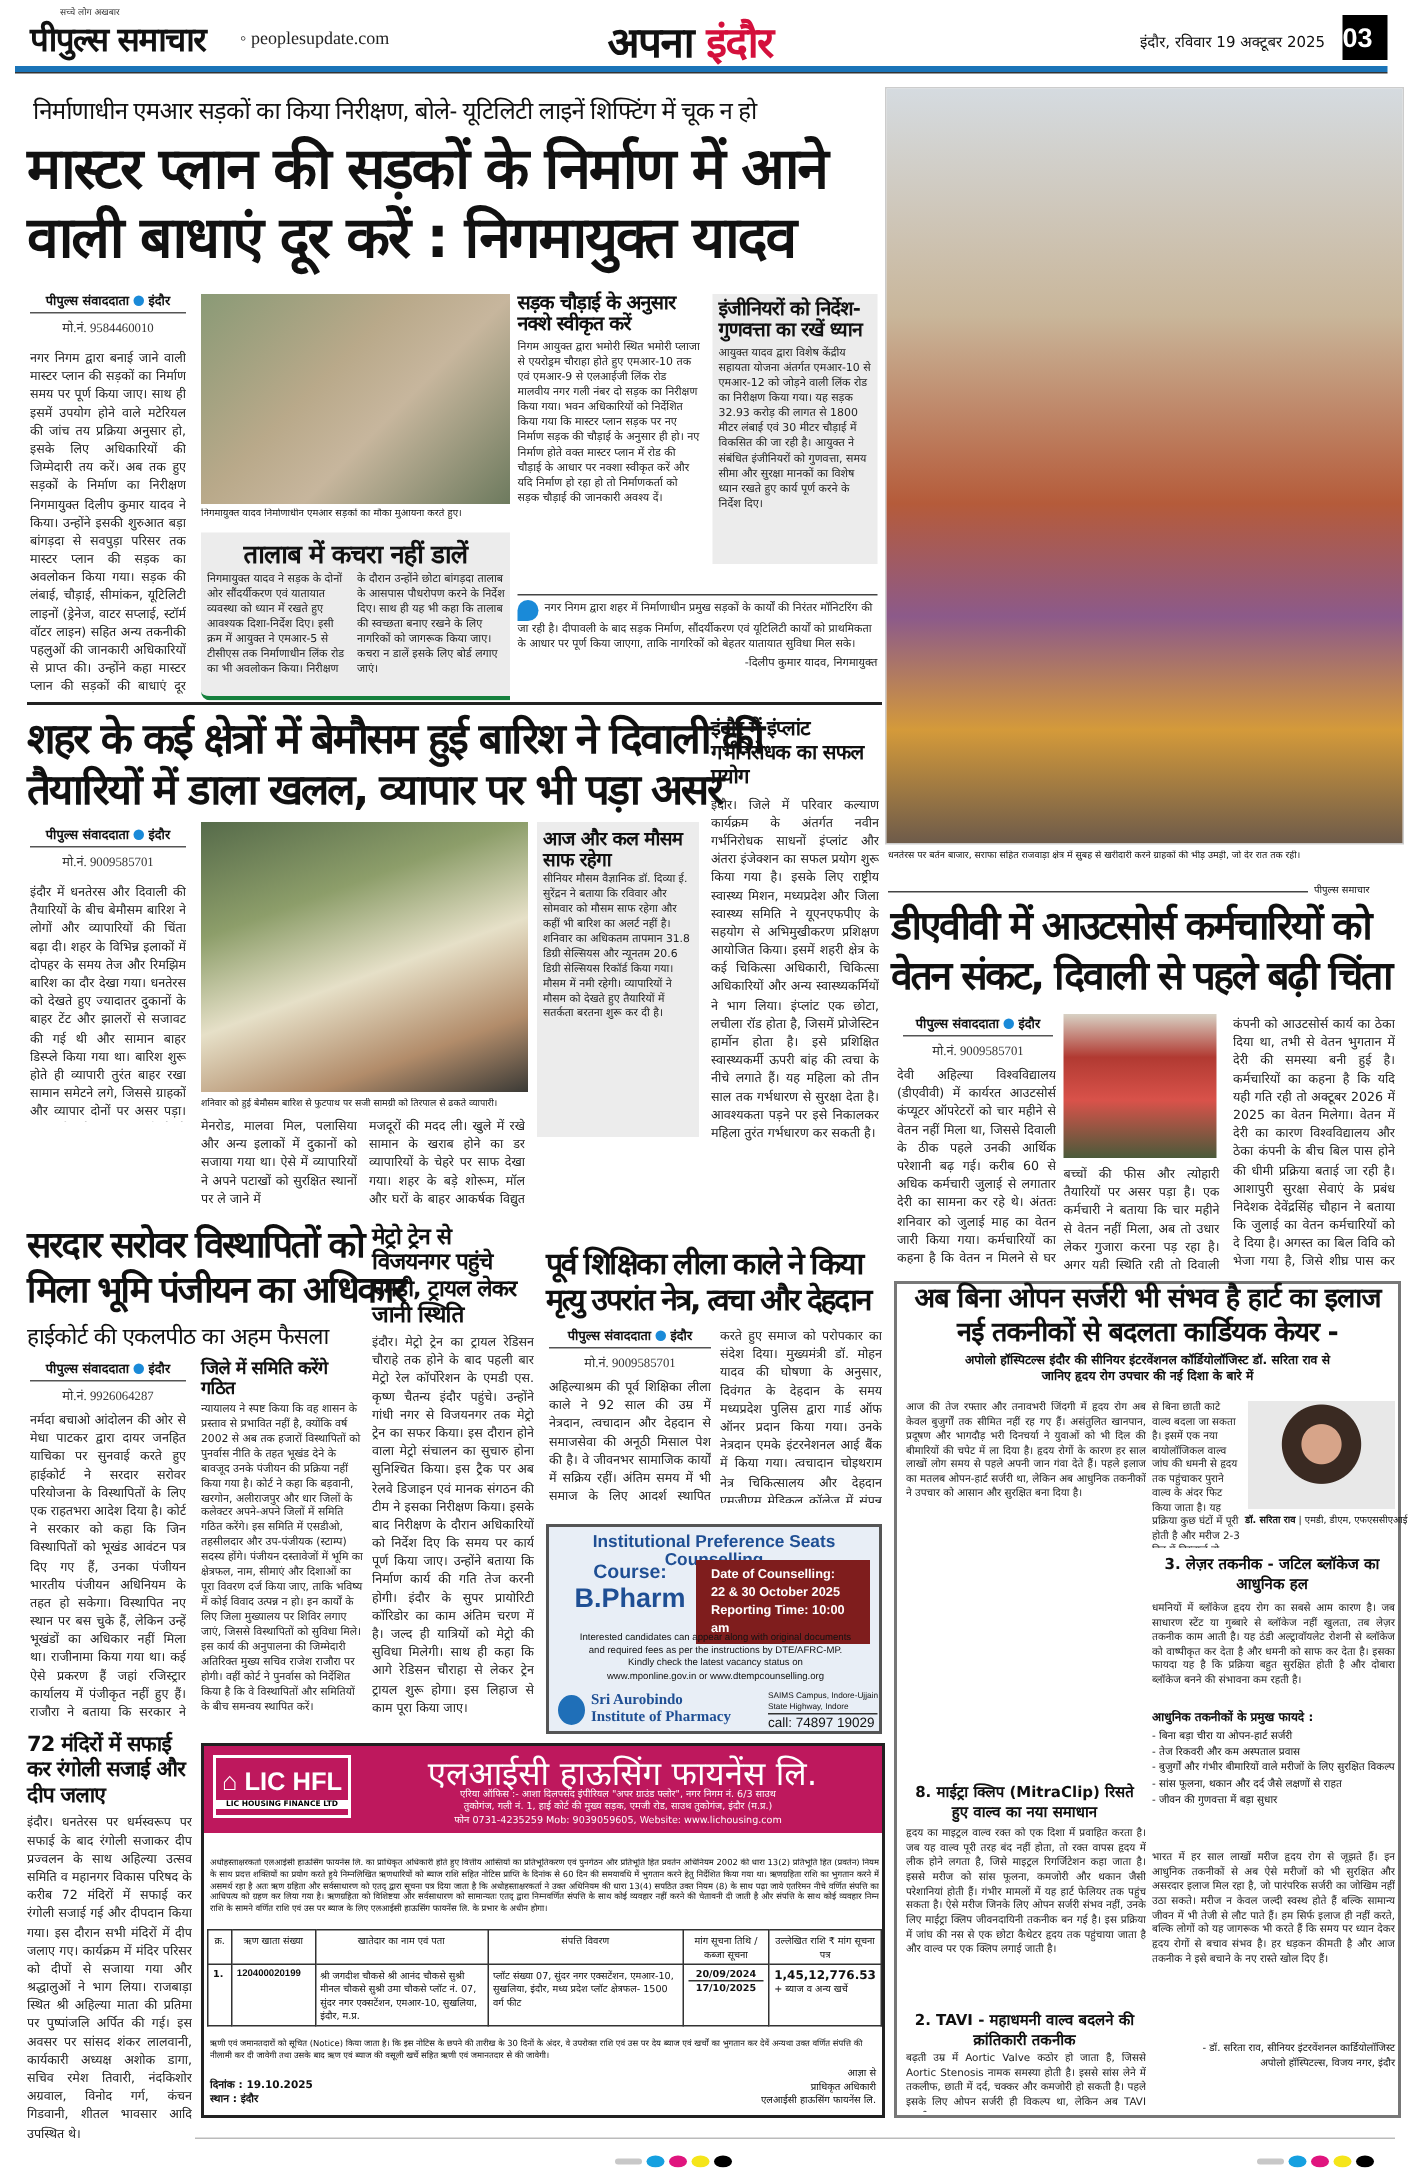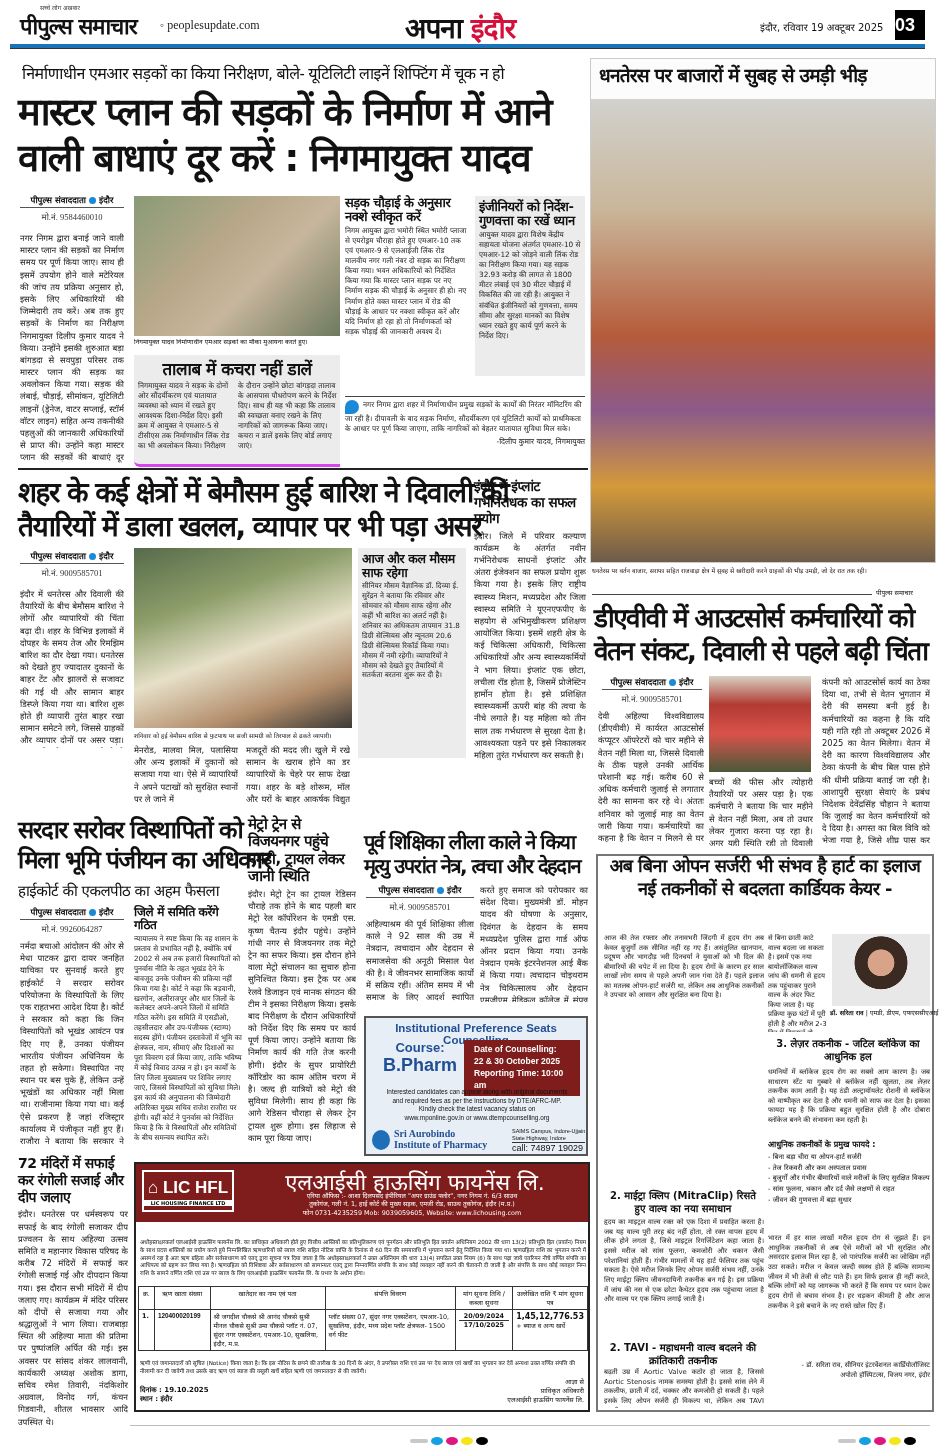--- a/index.html
+++ b/index.html
@@ -34,21 +34,21 @@
 .grayboxed{background:#ececec}
 .box-heading{font-weight:bold;font-size:17px;text-align:center;letter-spacing:-0.5px}
 .quote-ic{width:14px;height:14px;border-radius:50% 50% 50% 0;background:#1a8ad8;display:inline-block;vertical-align:top;margin-right:4px}
 .hr{height:1px;background:#444}
 .ad-box{border:2px solid #555;background:#e8eef6}
 .ad-title{color:#1f4f94;font-weight:bold;font-size:14px;text-align:center;font-family:"Liberation Sans",sans-serif}
 .ad-course{color:#1f4f94;font-weight:bold;font-family:"Liberation Sans",sans-serif}
 .ad-date{background:#7f1d1d;color:#fff;font-family:"Liberation Sans",sans-serif;font-weight:bold;font-size:10.5px;line-height:1.4;padding:4px 10px}
 .ad-note{font-size:7.5px;text-align:center;font-family:"Liberation Sans",sans-serif;line-height:1.35;color:#111}
 .lic{border:2px solid #222}
-.lic-head{background:#7f1d1d;color:#fff}
+.lic-head{background:#be185d;color:#fff}
 .tbl{border-collapse:collapse;width:100%;font-size:7.5px}
 .tbl td,.tbl th{border:1px solid #333;padding:2px 3px;vertical-align:top}
 .tbl th{font-weight:normal;text-align:center}
 .heart-box{border:2px solid #777;background:#fff}
 .subhd{font-weight:bold;font-size:12px;text-align:center;line-height:1.25}
 .reg{width:12px;height:8px;border-radius:50%;display:inline-block;margin-right:3px}
 </style>
 </head>
 <body>
 
@@ -68,21 +68,21 @@
 
 <div class="abs" style="left:20px;top:194px;width:104px;">
   <div class="byline"><span>पीपुल्स संवाददाता</span><span class="dot"></span><span>इंदौर</span></div>
   <div class="mob">मो.नं. 9584460010</div>
 </div>
 <div class="abs body" style="left:20px;top:232px;width:104px;height:232px;overflow:hidden;">नगर निगम द्वारा बनाई जाने वाली मास्टर प्लान की सड़कों का निर्माण समय पर पूर्ण किया जाए। साथ ही इसमें उपयोग होने वाले मटेरियल की जांच तय प्रक्रिया अनुसार हो, इसके लिए अधिकारियों की जिम्मेदारी तय करें। अब तक हुए सड़कों के निर्माण का निरीक्षण निगमायुक्त दिलीप कुमार यादव ने किया। उन्होंने इसकी शुरुआत बड़ा बांगड़दा से सवपुड़ा परिसर तक मास्टर प्लान की सड़क का अवलोकन किया गया। सड़क की लंबाई, चौड़ाई, सीमांकन, यूटिलिटी लाइनों (ड्रेनेज, वाटर सप्लाई, स्टॉर्म वॉटर लाइन) सहित अन्य तकनीकी पहलुओं की जानकारी अधिकारियों से प्राप्त की। उन्होंने कहा मास्टर प्लान की सड़कों की बाधाएं दूर करें।</div>
 
 <div class="abs photo" style="left:134px;top:196px;width:206px;height:140px;"></div>
 <div class="abs cap" style="left:134px;top:339px;width:206px;white-space:nowrap;overflow:hidden;font-size:6.5px;">निगमायुक्त यादव निर्माणाधीन एमआर सड़कों का मौका मुआयना करते हुए।</div>
 
-<div class="abs grayboxed" style="left:134px;top:355px;width:206px;height:112px;border-bottom:3px solid #d946ef;border-radius:0 0 0 6px;">
+<div class="abs grayboxed" style="left:134px;top:355px;width:206px;height:112px;border-bottom:3px solid #15803d;border-radius:0 0 0 6px;">
   <div class="box-heading" style="padding-top:2px;">तालाब में कचरा नहीं डालें</div>
   <div class="body" style="position:absolute;left:4px;top:26px;width:96px;font-size:7.3px;line-height:1.38;text-align:left;">निगमायुक्त यादव ने सड़क के दोनों ओर सौंदर्यीकरण एवं यातायात व्यवस्था को ध्यान में रखते हुए आवश्यक दिशा-निर्देश दिए। इसी क्रम में आयुक्त ने एमआर-5 से टीसीएस तक निर्माणाधीन लिंक रोड का भी अवलोकन किया। निरीक्षण</div>
   <div class="body" style="position:absolute;left:104px;top:26px;width:100px;font-size:7.3px;line-height:1.38;text-align:left;">के दौरान उन्होंने छोटा बांगड़दा तालाब के आसपास पौधरोपण करने के निर्देश दिए। साथ ही यह भी कहा कि तालाब की स्वच्छता बनाए रखने के लिए नागरिकों को जागरूक किया जाए। कचरा न डालें इसके लिए बोर्ड लगाए जाएं।</div>
 </div>
 
 <div class="abs" style="left:345px;top:196px;width:122px;">
   <div class="hl hl-s" style="font-size:13px;letter-spacing:-0.5px;">सड़क चौड़ाई के अनुसार नक्शे स्वीकृत करें</div>
   <div class="body" style="font-size:7.3px;line-height:1.38;text-align:left;margin-top:2px;height:148px;overflow:hidden;">निगम आयुक्त द्वारा भमोरी स्थित भमोरी प्लाजा से एयरोड्रम चौराहा होते हुए एमआर-10 तक एवं एमआर-9 से एलआईजी लिंक रोड मालवीय नगर गली नंबर दो सड़क का निरीक्षण किया गया। भवन अधिकारियों को निर्देशित किया गया कि मास्टर प्लान सड़क पर नए निर्माण सड़क की चौड़ाई के अनुसार ही हो। नए निर्माण होते वक्त मास्टर प्लान में रोड की चौड़ाई के आधार पर नक्शा स्वीकृत करें और यदि निर्माण हो रहा हो तो निर्माणकर्ता को सड़क चौड़ाई की जानकारी अवश्य दें।</div>
 </div>
 <div class="abs grayboxed" style="left:475px;top:196px;width:110px;height:180px;padding:4px;">
@@ -91,23 +91,20 @@
 </div>
 <div class="abs hr" style="left:345px;top:396px;width:240px;"></div>
 <div class="abs" style="left:345px;top:400px;width:240px;">
   <div class="body" style="font-size:7.3px;line-height:1.38;text-align:left;"><span class="quote-ic"></span><span>नगर निगम द्वारा शहर में निर्माणाधीन प्रमुख सड़कों के कार्यों की निरंतर मॉनिटरिंग की जा रही है। दीपावली के बाद सड़क निर्माण, सौंदर्यीकरण एवं यूटिलिटी कार्यों को प्राथमिकता के आधार पर पूर्ण किया जाएगा, ताकि नागरिकों को बेहतर यातायात सुविधा मिल सके।</span></div>
   <div class="body" style="font-size:7.5px;text-align:right;margin-top:3px;">-दिलीप कुमार यादव, निगमायुक्त</div>
 </div>
 <div class="abs hr" style="left:18px;top:468px;width:570px;height:2px;background:#222;"></div>
 
 <div class="abs" style="left:590px;top:58px;width:346px;height:505px;border:1px solid #ccc;">
   <div class="photo-crowd" style="position:absolute;inset:0;"></div>
-  <div style="position:absolute;left:0;top:0;right:0;height:40px;background:rgba(255,255,255,0.92);padding:6px 8px;">
-    <div class="hl" style="font-size:19px;letter-spacing:-0.8px;">धनतेरस पर बाजारों में सुबह से उमड़ी भीड़</div>
-  </div>
 </div>
 <div class="abs cap" style="left:592px;top:567px;width:345px;white-space:nowrap;overflow:hidden;font-size:6.2px;">धनतेरस पर बर्तन बाजार, सराफा सहित राजवाड़ा क्षेत्र में सुबह से खरीदारी करने ग्राहकों की भीड़ उमड़ी, जो देर रात तक रही।</div>
 <div class="abs hr" style="left:592px;top:594px;width:280px;"></div>
 <div class="abs cap" style="left:876px;top:590px;font-size:6.5px;">पीपुल्स समाचार</div>
 
 <div class="abs hl hl-l" style="left:18px;top:478px;width:450px;white-space:nowrap;font-size:28px;">शहर के कई क्षेत्रों में बेमौसम हुई बारिश ने दिवाली की</div>
 <div class="abs hl hl-l" style="left:18px;top:512px;width:450px;white-space:nowrap;font-size:28px;">तैयारियों में डाला खलल, व्यापार पर भी पड़ा असर</div>
 <div class="abs" style="left:20px;top:550px;width:104px;">
   <div class="byline"><span>पीपुल्स संवाददाता</span><span class="dot"></span><span>इंदौर</span></div>
   <div class="mob">मो.नं. 9009585701</div>
@@ -251,40 +248,44 @@
   <div style="position:absolute;right:4px;top:214px;font-size:6.5px;text-align:right;line-height:1.35;">
     <div>आज्ञा से</div>
     <div>प्राधिकृत अधिकारी</div>
     <div>एलआईसी हाऊसिंग फायनेंस लि.</div>
   </div>
 </div>
 
 <div class="abs heart-box" style="left:596px;top:854px;width:338px;height:558px;">
   <div class="hl" style="text-align:center;font-size:18px;letter-spacing:-0.6px;">अब बिना ओपन सर्जरी भी संभव है हार्ट का इलाज</div>
   <div class="hl" style="text-align:center;font-size:18px;margin-top:4px;letter-spacing:-0.6px;">नई तकनीकों से बदलता कार्डियक केयर -</div>
+  <div style="text-align:center;font-size:8.2px;font-weight:bold;line-height:1.35;margin-top:2px;">
+    <div>अपोलो हॉस्पिटल्स इंदौर की सीनियर इंटरवेंशनल कॉर्डियोलॉजिस्ट डॉ. सरिता राव से</div>
+    <div>जानिए हृदय रोग उपचार की नई दिशा के बारे में</div>
+  </div>
   <div class="body" style="position:absolute;left:6px;top:78px;width:160px;height:98px;overflow:hidden;font-size:6.9px;line-height:1.38;">आज की तेज रफ्तार और तनावभरी जिंदगी में हृदय रोग अब केवल बुजुर्गों तक सीमित नहीं रह गए हैं। असंतुलित खानपान, प्रदूषण और भागदौड़ भरी दिनचर्या ने युवाओं को भी दिल की बीमारियों की चपेट में ला दिया है। हृदय रोगों के कारण हर साल लाखों लोग समय से पहले अपनी जान गंवा देते हैं। पहले इलाज का मतलब ओपन-हार्ट सर्जरी था, लेकिन अब आधुनिक तकनीकों ने उपचार को आसान और सुरक्षित बना दिया है।</div>
   <div class="body" style="position:absolute;left:170px;top:78px;width:60px;height:98px;overflow:hidden;font-size:6.9px;line-height:1.38;text-align:left;">से बिना छाती काटे वाल्व बदला जा सकता है। इसमें एक नया बायोलॉजिकल वाल्व जांघ की धमनी से हृदय तक पहुंचाकर पुराने वाल्व के अंदर फिट किया जाता है। यह प्रक्रिया कुछ घंटों में पूरी होती है और मरीज 2-3 दिन में डिस्चार्ज हो सकते हैं। बुजुर्गों या गंभीर बीमारियों से पीड़ित मरीजों के लिए यह तकनीक किसी वरदान से कम नहीं।</div>
   <div class="photo-doc" style="position:absolute;left:234px;top:78px;width:98px;height:72px;"></div>
   <div style="position:absolute;left:232px;top:152px;width:104px;font-size:6.4px;white-space:nowrap;"><b>डॉ. सरिता राव</b> | <span>एमडी, डीएम, एफएससीएआई</span></div>
   <div class="subhd" style="position:absolute;left:170px;top:182px;width:160px;font-size:10px;">3. लेज़र तकनीक - जटिल ब्लॉकेज का आधुनिक हल</div>
   <div class="body" style="position:absolute;left:170px;top:212px;width:162px;font-size:6.9px;line-height:1.38;">धमनियों में ब्लॉकेज हृदय रोग का सबसे आम कारण है। जब साधारण स्टेंट या गुब्बारे से ब्लॉकेज नहीं खुलता, तब लेज़र तकनीक काम आती है। यह ठंडी अल्ट्रावॉयलेट रोशनी से ब्लॉकेज को वाष्पीकृत कर देता है और धमनी को साफ कर देता है। इसका फायदा यह है कि प्रक्रिया बहुत सुरक्षित होती है और दोबारा ब्लॉकेज बनने की संभावना कम रहती है।</div>
   <div style="position:absolute;left:170px;top:282px;width:162px;font-size:8px;font-weight:bold;">आधुनिक तकनीकों के प्रमुख फायदे :</div>
   <div style="position:absolute;left:170px;top:296px;width:162px;font-size:6.9px;line-height:1.55;">
     <div>- बिना बड़ा चीरा या ओपन-हार्ट सर्जरी</div>
     <div>- तेज रिकवरी और कम अस्पताल प्रवास</div>
     <div>- बुजुर्गों और गंभीर बीमारियों वाले मरीजों के लिए सुरक्षित विकल्प</div>
     <div>- सांस फूलना, थकान और दर्द जैसे लक्षणों से राहत</div>
     <div>- जीवन की गुणवत्ता में बड़ा सुधार</div>
   </div>
   <div class="body" style="position:absolute;left:170px;top:378px;width:162px;height:120px;overflow:hidden;font-size:6.9px;line-height:1.4;">भारत में हर साल लाखों मरीज हृदय रोग से जूझते हैं। इन आधुनिक तकनीकों से अब ऐसे मरीजों को भी सुरक्षित और असरदार इलाज मिल रहा है, जो पारंपरिक सर्जरी का जोखिम नहीं उठा सकते। मरीज न केवल जल्दी स्वस्थ होते हैं बल्कि सामान्य जीवन में भी तेजी से लौट पाते हैं। हम सिर्फ इलाज ही नहीं करते, बल्कि लोगों को यह जागरूक भी करते हैं कि समय पर ध्यान देकर हृदय रोगों से बचाव संभव है। हर धड़कन कीमती है और आज तकनीक ने इसे बचाने के नए रास्ते खोल दिए हैं।</div>
   <div style="position:absolute;left:170px;top:504px;width:162px;font-size:6.7px;text-align:right;line-height:1.5;">
     <div>- डॉ. सरिता राव, सीनियर इंटरवेंशनल कार्डियोलॉजिस्ट</div>
     <div>अपोलो हॉस्पिटल्स, विजय नगर, इंदौर</div>
   </div>
-  <div class="subhd" style="position:absolute;left:6px;top:334px;width:158px;font-size:10px;">2. माईट्रा क्लिप (MitraClip) रिसते हुए वाल्व का नया समाधान</div>
+  <div class="subhd" style="position:absolute;left:6px;top:334px;width:158px;font-size:10px;">8. माईट्रा क्लिप (MitraClip) रिसते हुए वाल्व का नया समाधान</div>
   <div class="body" style="position:absolute;left:6px;top:362px;width:160px;height:112px;overflow:hidden;font-size:6.9px;line-height:1.4;">हृदय का माइट्रल वाल्व रक्त को एक दिशा में प्रवाहित करता है। जब यह वाल्व पूरी तरह बंद नहीं होता, तो रक्त वापस हृदय में लीक होने लगता है, जिसे माइट्रल रिगर्जिटेशन कहा जाता है। इससे मरीज को सांस फूलना, कमजोरी और थकान जैसी परेशानियां होती हैं। गंभीर मामलों में यह हार्ट फेलियर तक पहुंच सकता है। ऐसे मरीज जिनके लिए ओपन सर्जरी संभव नहीं, उनके लिए माईट्रा क्लिप जीवनदायिनी तकनीक बन गई है। इस प्रक्रिया में जांघ की नस से एक छोटा कैथेटर हृदय तक पहुंचाया जाता है और वाल्व पर एक क्लिप लगाई जाती है।</div>
   <div class="subhd" style="position:absolute;left:6px;top:486px;width:158px;font-size:10px;">2. TAVI - महाधमनी वाल्व बदलने की क्रांतिकारी तकनीक</div>
   <div class="body" style="position:absolute;left:6px;top:512px;width:160px;height:40px;overflow:hidden;font-size:6.9px;line-height:1.4;">बढ़ती उम्र में Aortic Valve कठोर हो जाता है, जिससे Aortic Stenosis नामक समस्या होती है। इससे सांस लेने में तकलीफ, छाती में दर्द, चक्कर और कमजोरी हो सकती है। पहले इसके लिए ओपन सर्जरी ही विकल्प था, लेकिन अब TAVI तकनीक</div>
 </div>
 
 <div class="abs hr" style="left:130px;top:1425px;width:800px;background:#bbb;"></div>
 <div class="abs" style="left:410px;top:1430px;" id="regmarks"><span class="reg" style="background: rgb(200, 200, 200); width: 18px; height: 4px; border-radius: 2px; vertical-align: middle;"></span><span class="reg" style="background: rgb(22, 160, 224);"></span><span class="reg" style="background: rgb(224, 21, 126);"></span><span class="reg" style="background: rgb(245, 229, 26);"></span><span class="reg" style="background: rgb(0, 0, 0);"></span></div>
 <div class="abs" style="left:838px;top:1430px;" id="regmarks2"><span class="reg" style="background: rgb(200, 200, 200); width: 18px; height: 4px; border-radius: 2px; vertical-align: middle;"></span><span class="reg" style="background: rgb(22, 160, 224);"></span><span class="reg" style="background: rgb(224, 21, 126);"></span><span class="reg" style="background: rgb(245, 229, 26);"></span><span class="reg" style="background: rgb(0, 0, 0);"></span></div>
 
 </body></html>

